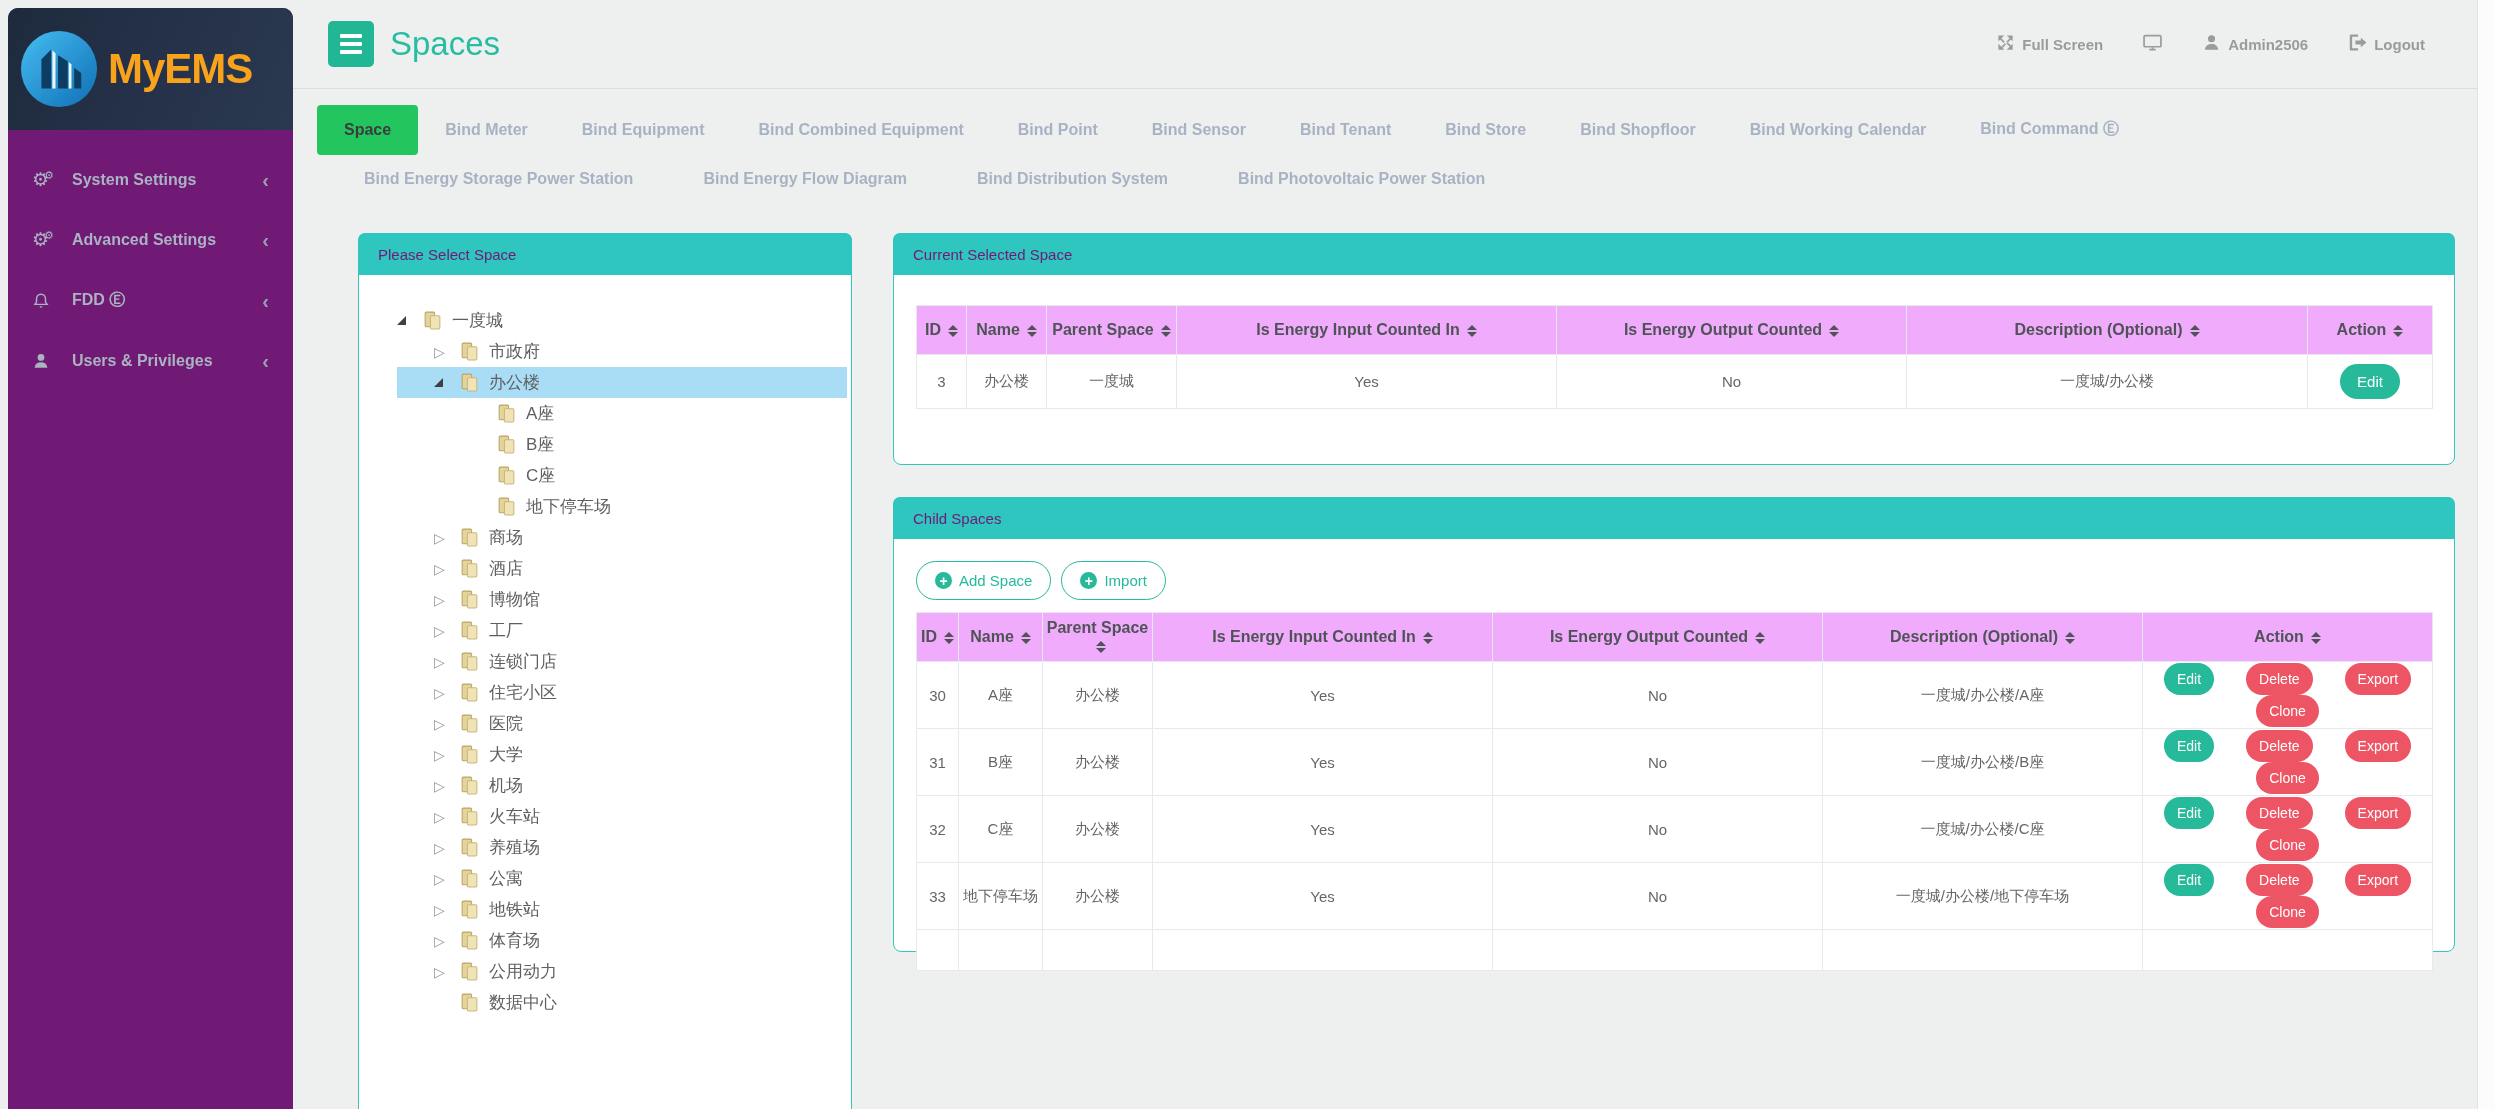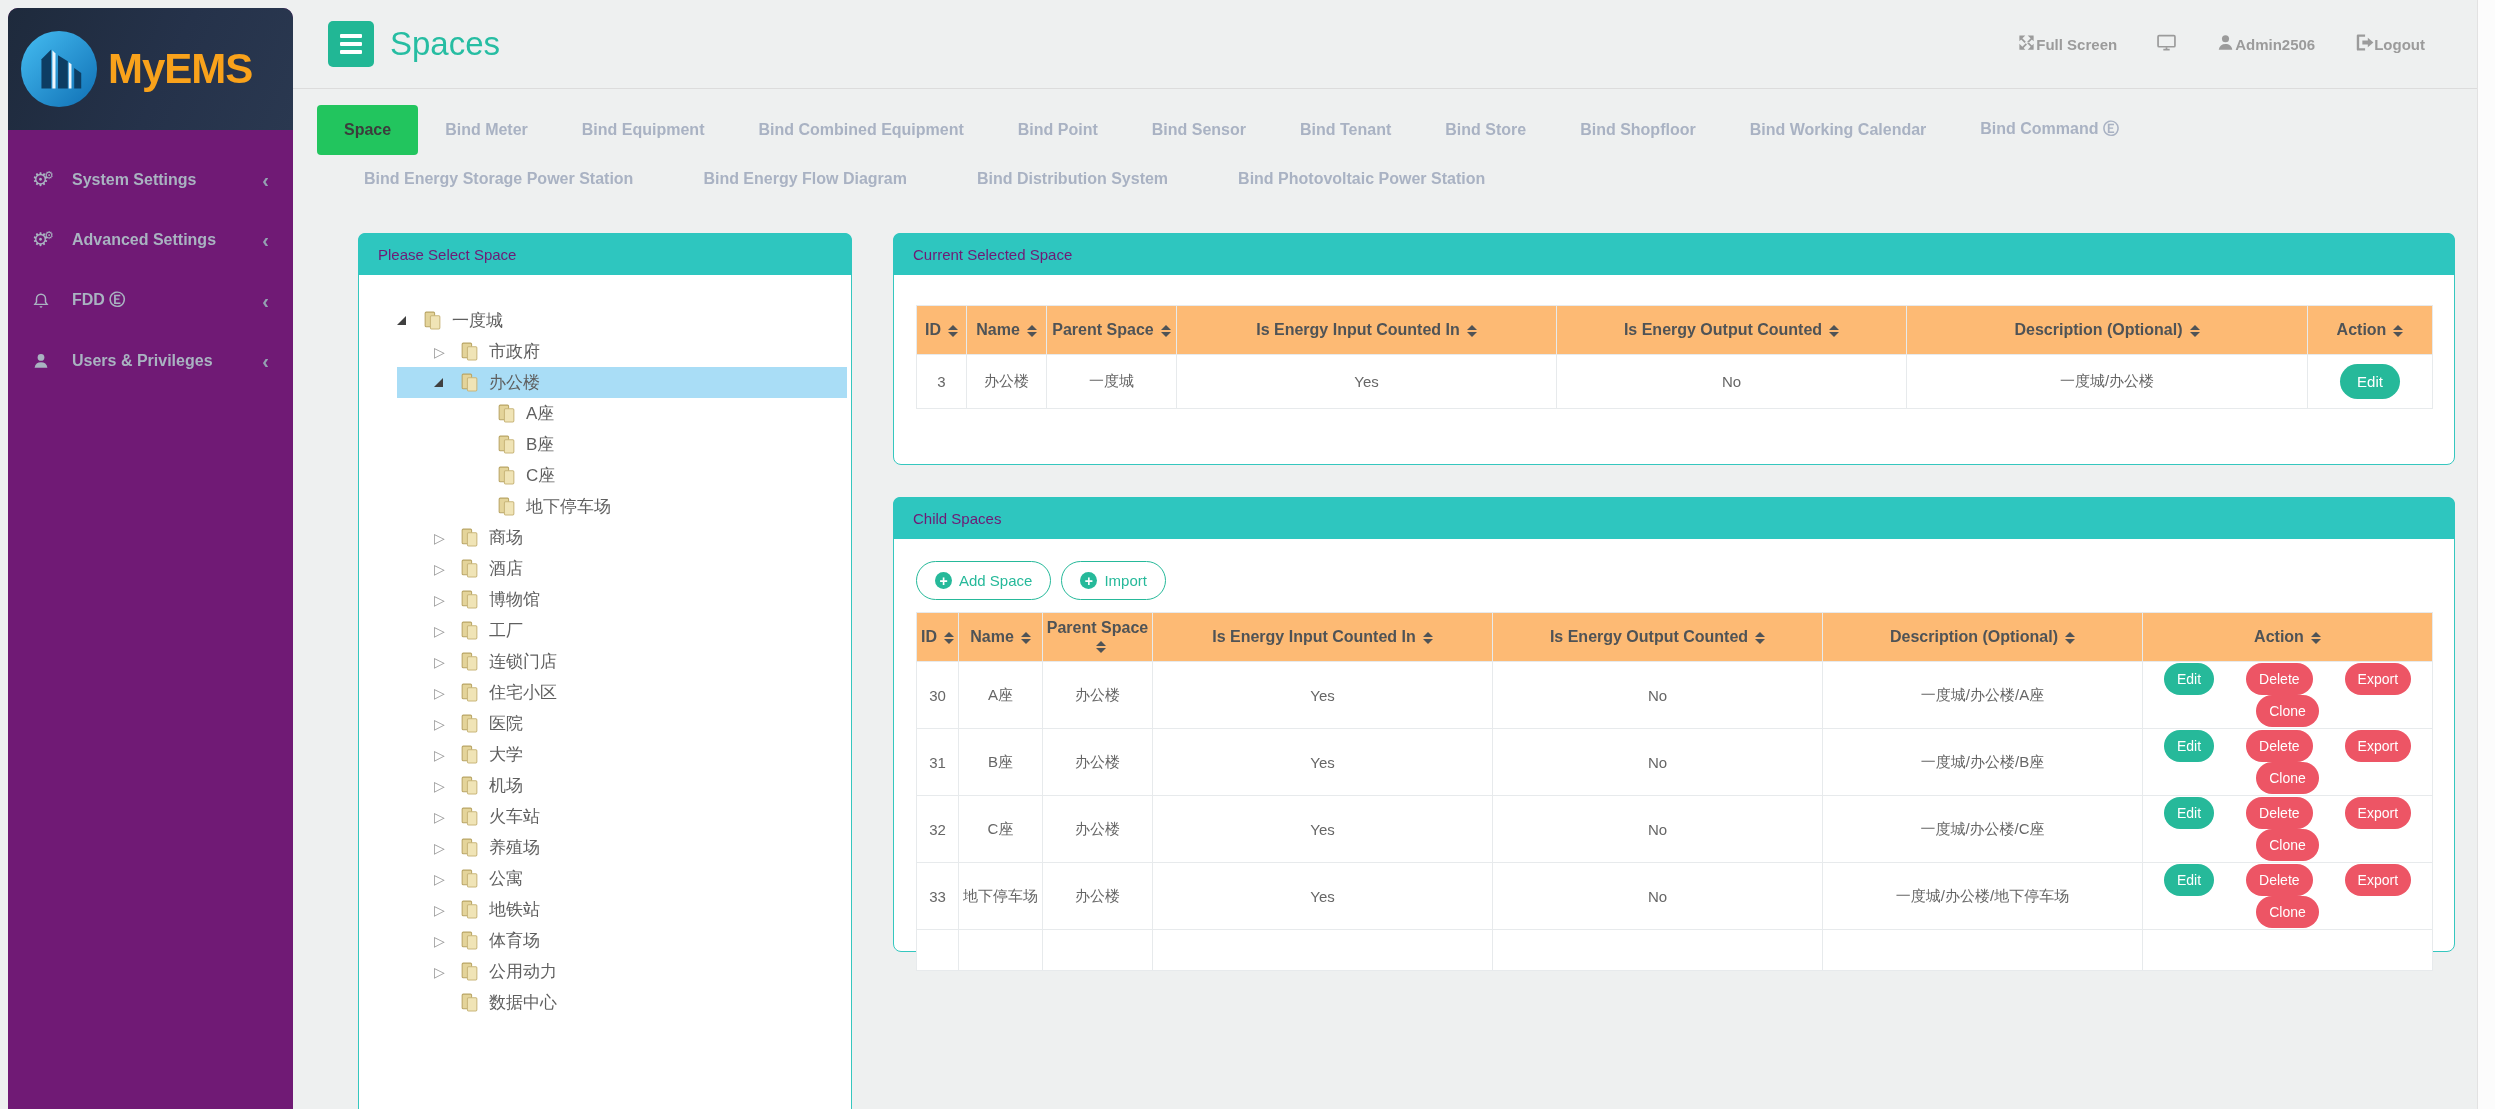--- a/index.html
+++ b/index.html
@@ -31,21 +31,21 @@
   .main{position:absolute;left:293px;top:0;right:17px;height:100%;}
   .topbar{height:88px;display:flex;align-items:center;padding:0 35px;
     border-bottom:1px solid #dcdcdc;}
   .burger{width:46px;height:46px;background:#21b795;border-radius:5px;border:none;
     display:flex;flex-direction:column;justify-content:center;align-items:center;
     gap:4px;cursor:pointer;margin-right:16px;flex:none;}
   .burger i{display:block;width:22px;height:4px;background:#fff;border-radius:1px;}
   .page-title{font-size:33px;color:#26bda2;font-weight:400;}
   .top-right{margin-left:auto;display:flex;align-items:center;gap:40px;
     color:#9b9b9b;font-weight:bold;font-size:15px;padding-right:18px;}
-  .top-item{display:flex;align-items:center;cursor:pointer;}
+  .top-item{display:flex;align-items:center;gap:7px;cursor:pointer;}
   .top-item svg{width:19px;height:19px;}
   
   .tabs-row1{display:flex;margin:14px 0 0 24px;align-items:center;}
   .tab{padding:16px 27px;color:#a9b2c3;font-weight:bold;font-size:16px;cursor:pointer;white-space:nowrap;}
   .tab.active{background:#22c55e;color:#3c3c3c;border-radius:4px;}
   .tabs-row2{display:flex;margin-left:36px;align-items:center;}
   .tabs-row2 .tab{padding:14px 35px;}
   
   .panel{position:absolute;background:#fff;border:1px solid #35c7bf;border-radius:8px;box-sizing:border-box;}
   .panel-head{height:42px;background:#2ec6bf;color:#701a75;font-size:15px;
@@ -62,21 +62,21 @@
   .indent{flex:none;}
   .tree-arrow{width:24px;flex:none;display:flex;align-items:center;}
   .arrow-exp{width:0;height:0;border-left:9px solid transparent;border-bottom:9px solid #404040;}
   .arrow-col{color:#9a9a9a;font-size:14px;line-height:1;}
   .folder{width:23px;height:21px;flex:none;margin-right:8px;}
   .folder svg{width:23px;height:21px;}
   
   table.tbl{border-collapse:collapse;table-layout:fixed;margin:0 22px;width:1516px;}
   #selected-panel table.tbl{margin-top:30px;}
   #child-panel table.tbl{margin-top:12px;}
-  .tbl th{background:#fdba74;border:1px solid #e7eaec;height:46px;
+  .tbl th{background:#f0abfc;border:1px solid #e7eaec;height:46px;
     font-size:16px;color:#4f5356;font-weight:bold;text-align:center;}
   .tbl td{border:1px solid #e7eaec;height:51px;font-size:15px;color:#666;
     text-align:center;background:#fff;}
   .tbl tr.empty-row td{height:38px;}
   .sort{display:inline-flex;flex-direction:column;gap:2px;margin-left:7px;vertical-align:middle;}
   .sort i{display:block;width:0;height:0;border-left:5px solid transparent;border-right:5px solid transparent;}
   .sort .up{border-bottom:5px solid #4f5356;}
   .sort .dn{border-top:5px solid #4f5356;}
   
   .toolbar{display:flex;gap:10px;margin:22px 0 0 22px;}

